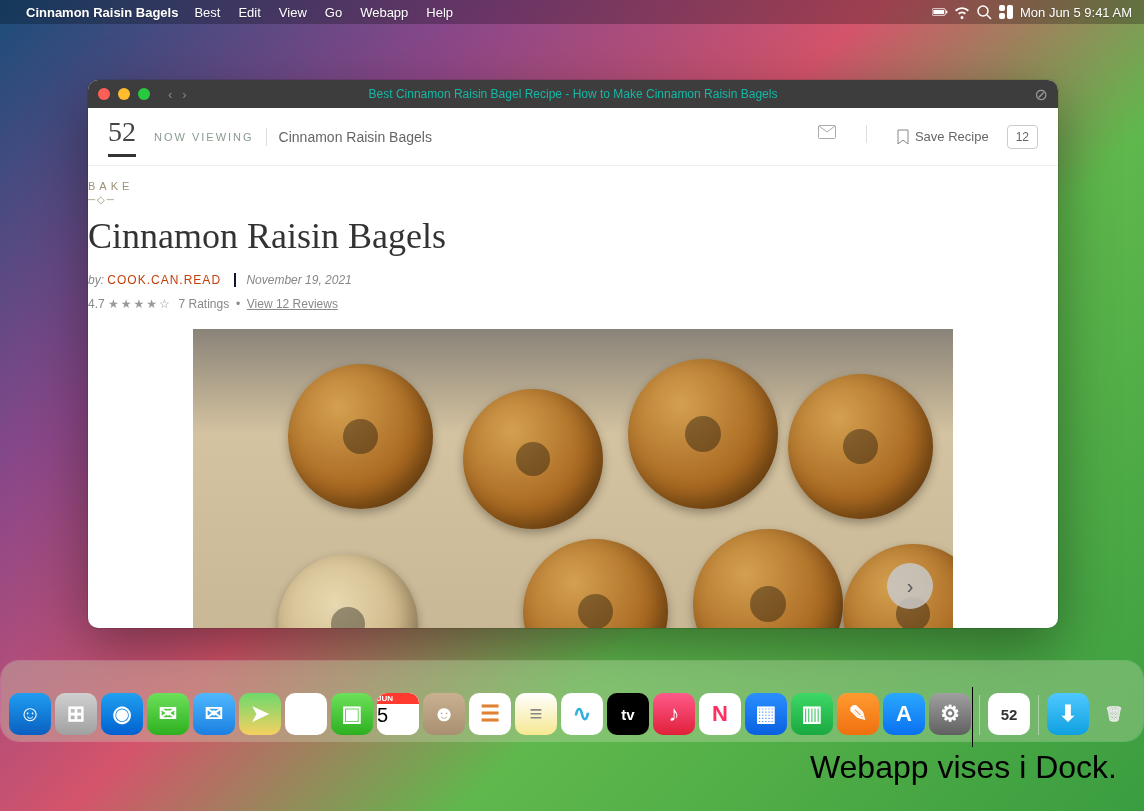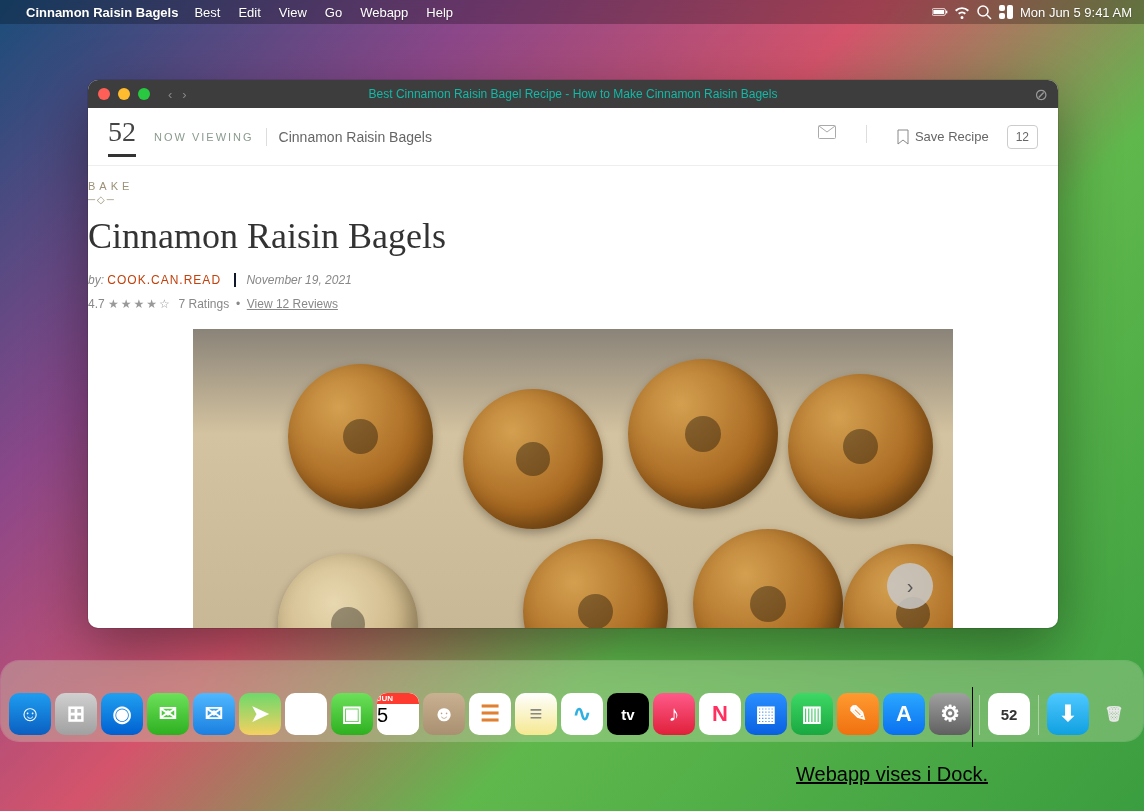--- a/index.html
+++ b/index.html
@@ -206,24 +206,23 @@
   left: 972px;
   width: 1px;
   height: 60px;
   background: #000;
 }
 .callout-text {
   position: absolute;
   bottom: 25px;
   left: 667px;
   width: 450px;
-  text-align: center;
-  font-size: 20px;
+  text-align: right;
+  font-size: 32px;
   color: #000;
-  text-decoration: underline;
 }
 </style>
 </head>
 <body>
 
 <div class="menubar">
   <span class="apple"></span>
   <span class="app-name">Cinnamon Raisin Bagels</span>
   <span class="menu-item">Best</span>
   <span class="menu-item">Edit</span>

